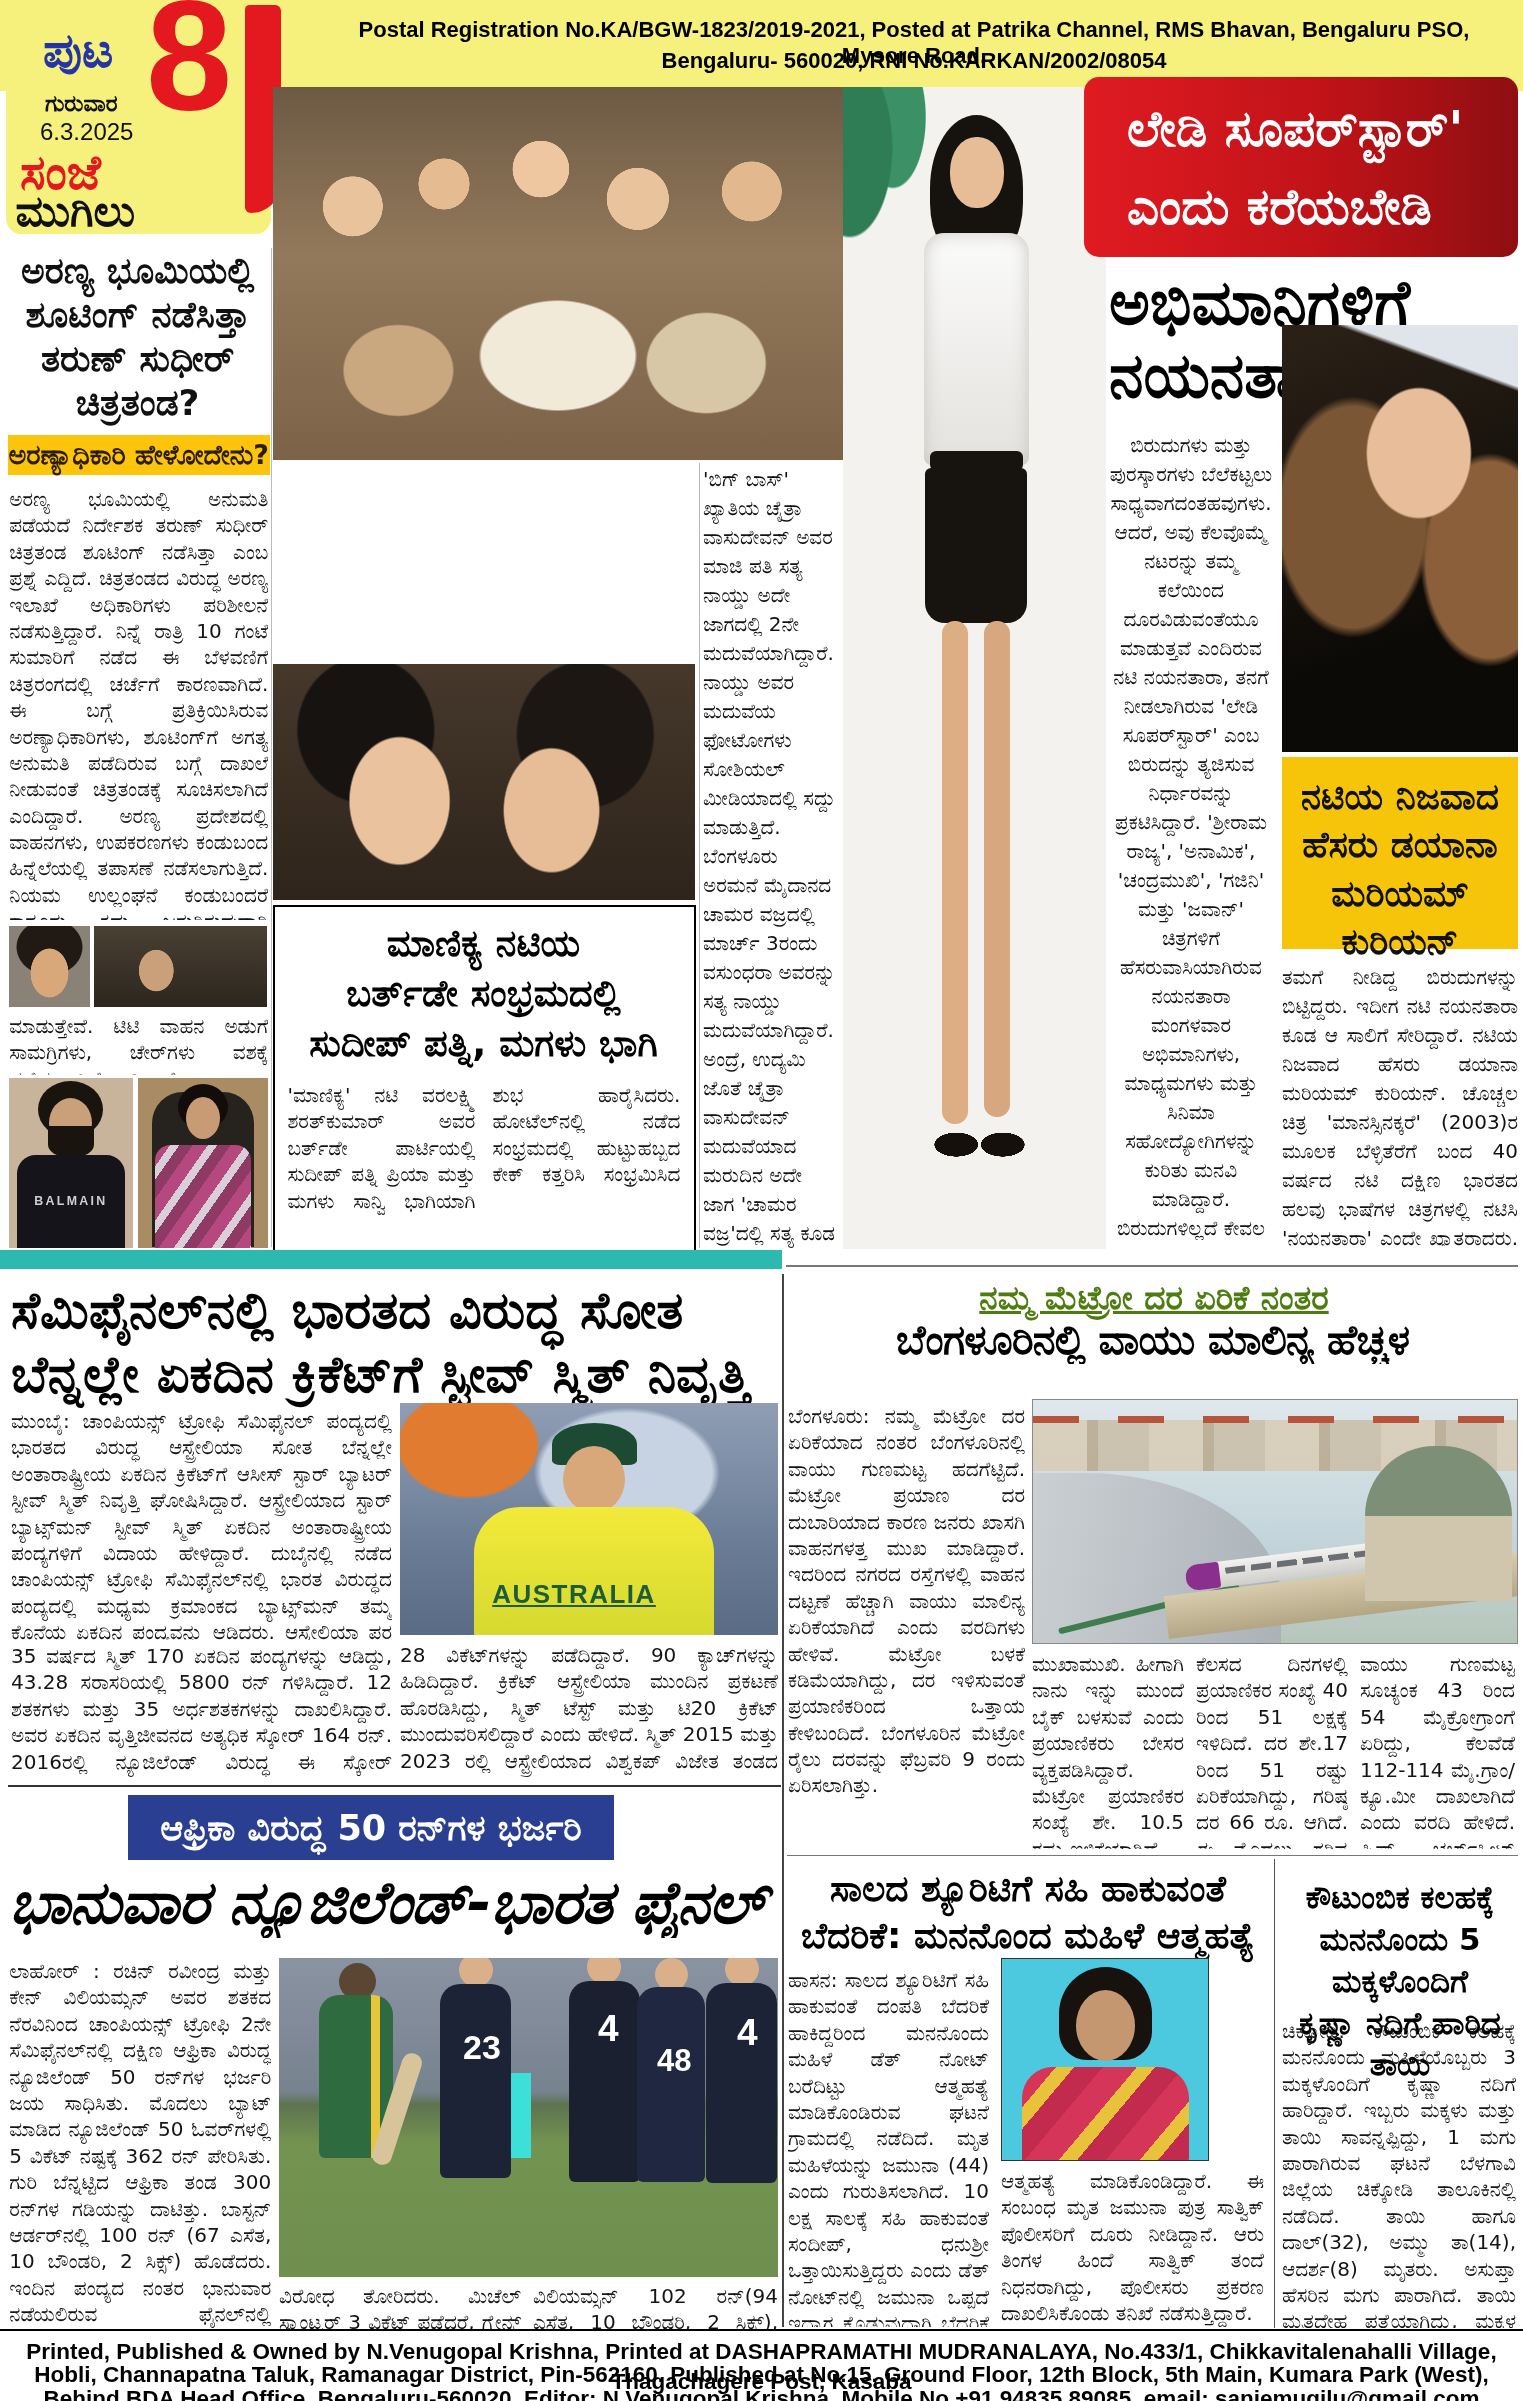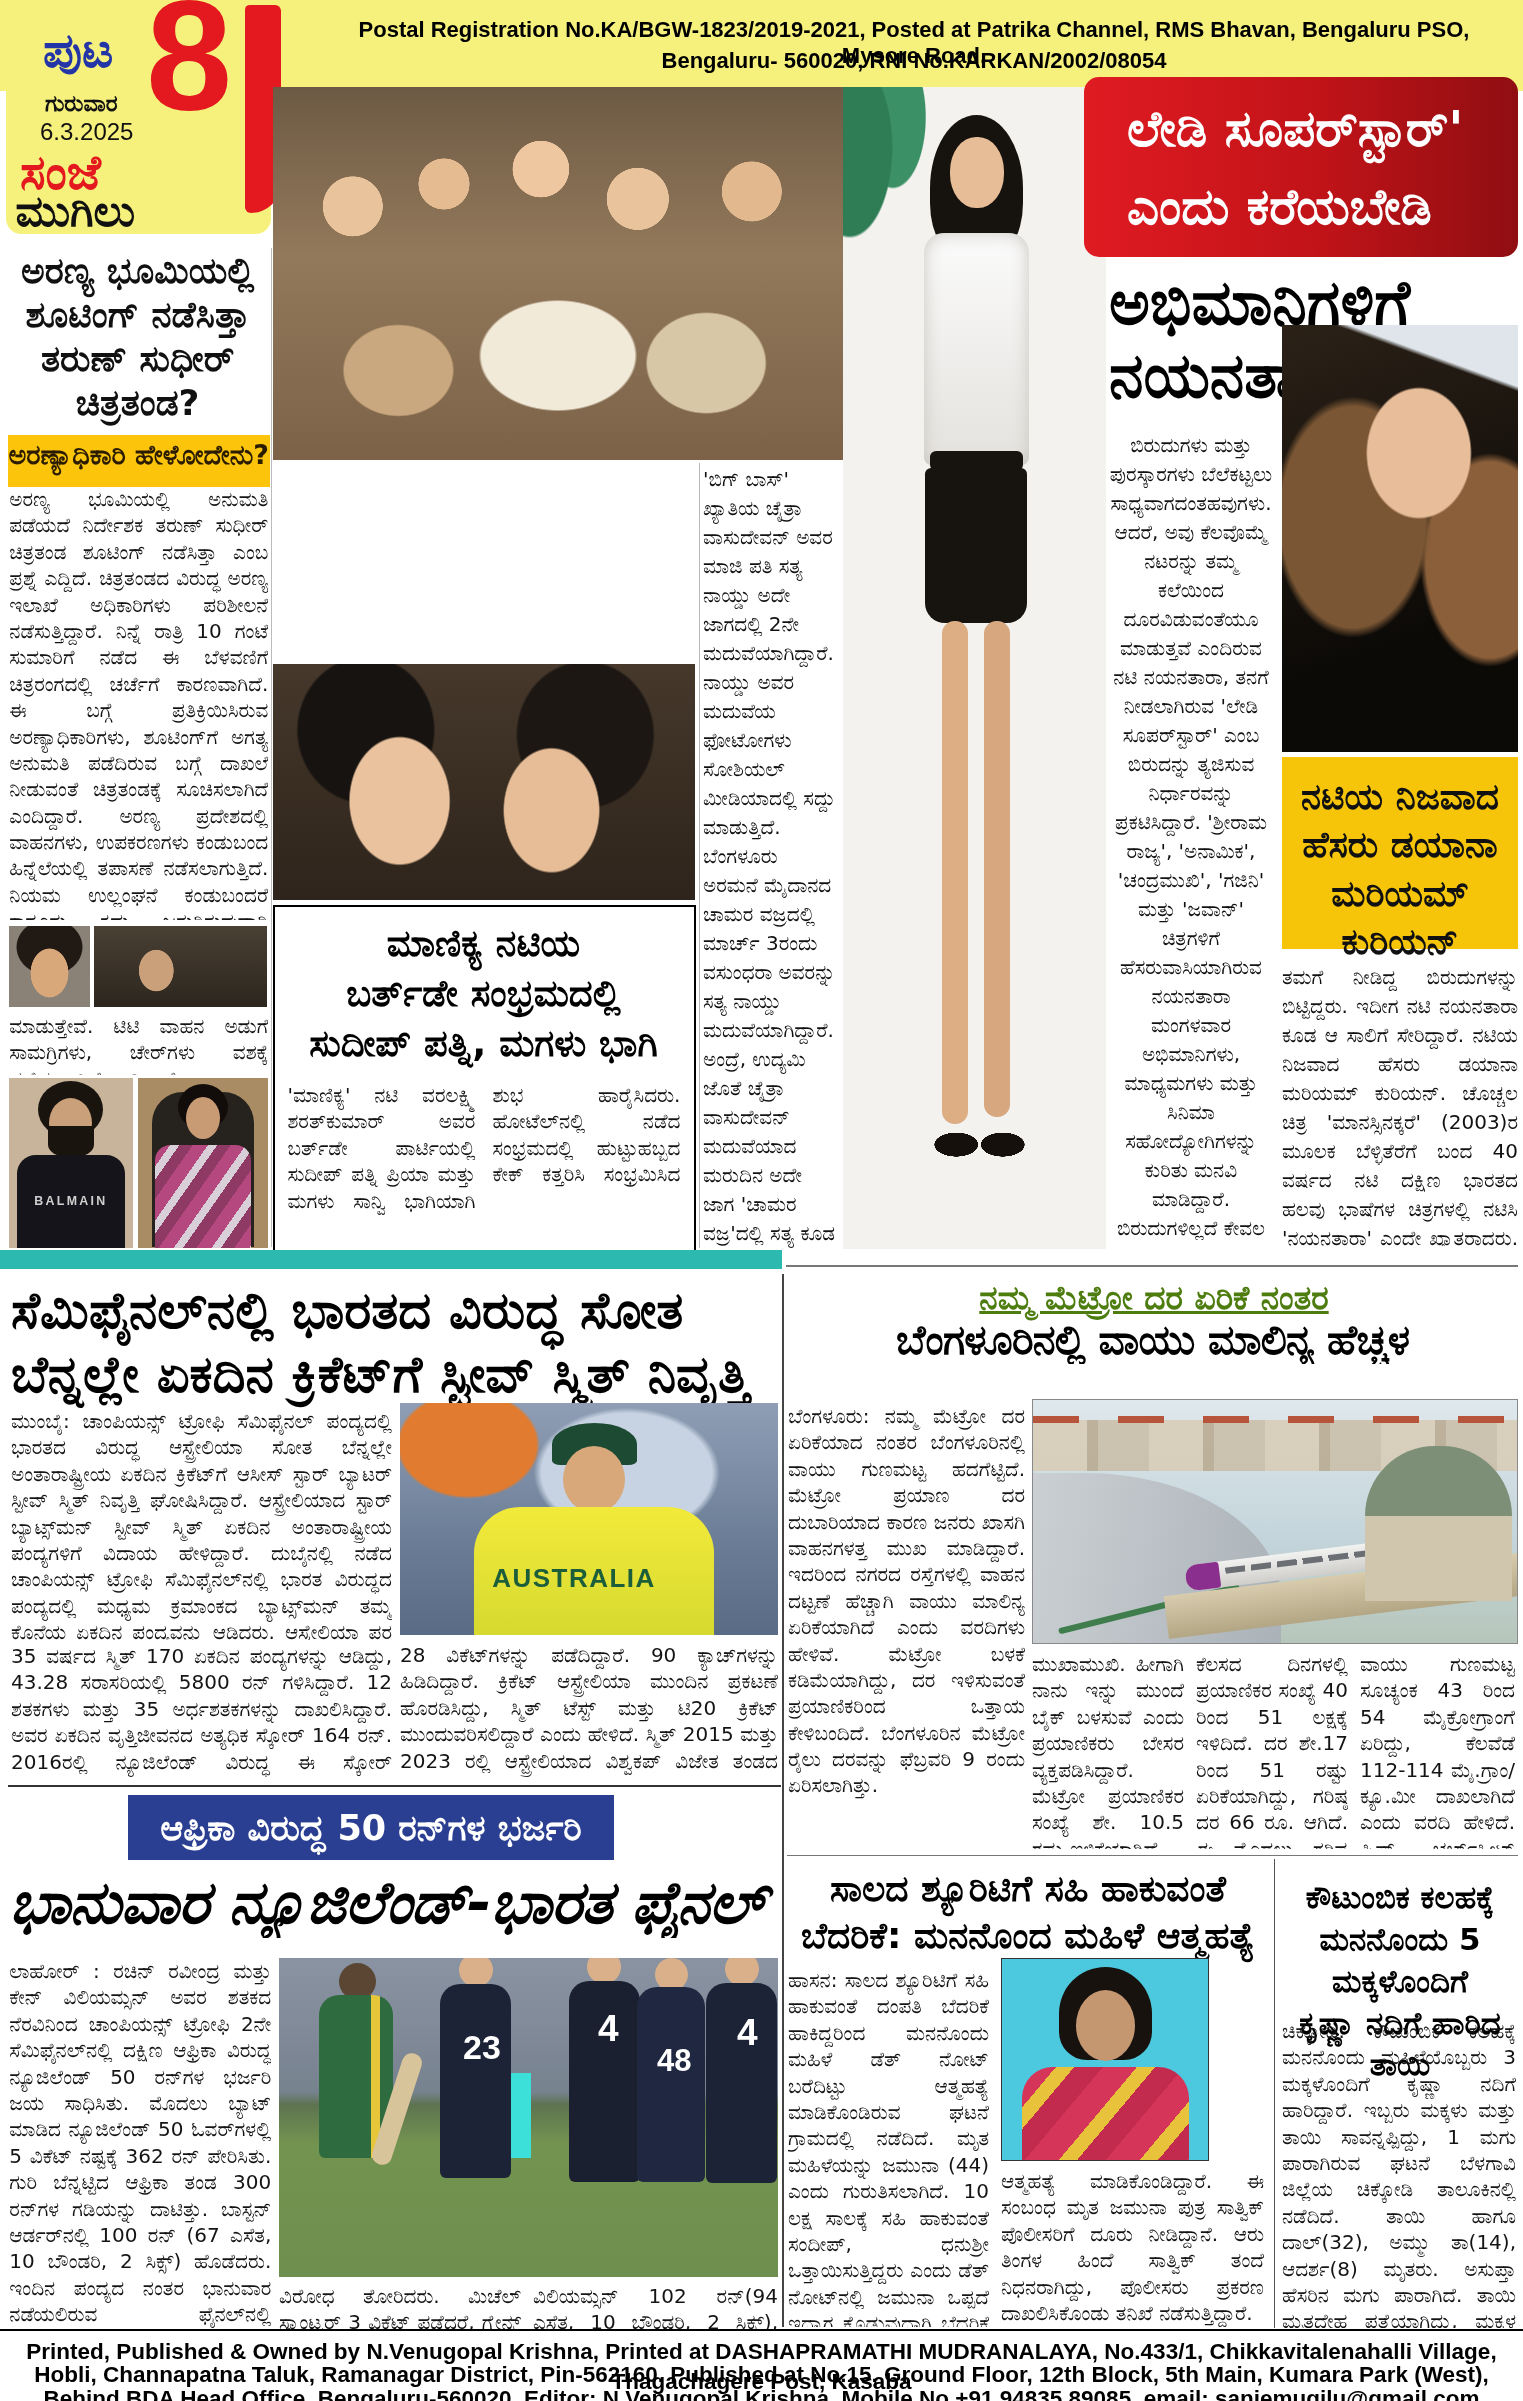--- a/index.html
+++ b/index.html
@@ -101,21 +101,21 @@
 ಹೆಸರು ಡಯಾನಾ
 ಮರಿಯಮ್
 ಕುರಿಯನ್</div>
 
   <div class="abs kn narrow-col just" style="left:1282px;top:963px;width:236px;height:283px;overflow:hidden;">ತಮಗೆ ನೀಡಿದ್ದ ಬಿರುದುಗಳನ್ನು ಬಿಟ್ಟಿದ್ದರು. ಇದೀಗ ನಟಿ ನಯನತಾರಾ ಕೂಡ ಆ ಸಾಲಿಗೆ ಸೇರಿದ್ದಾರೆ. ನಟಿಯ ನಿಜವಾದ ಹೆಸರು ಡಯಾನಾ ಮರಿಯಮ್ ಕುರಿಯನ್. ಚೊಚ್ಚಲ ಚಿತ್ರ 'ಮಾನಸ್ಸಿನಕ್ಕರೆ' (2003)ರ ಮೂಲಕ ಬೆಳ್ಳಿತೆರೆಗೆ ಬಂದ 40 ವರ್ಷದ ನಟಿ ದಕ್ಷಿಣ ಭಾರತದ ಹಲವು ಭಾಷೆಗಳ ಚಿತ್ರಗಳಲ್ಲಿ ನಟಿಸಿ 'ನಯನತಾರಾ' ಎಂದೇ ಖ್ಯಾತರಾದರು. ಪ್ರೀತಿ, ಗೌರವ ಮತ್ತು ಕೃತಜ್ಞತೆಯಿಂದ ನಯನತಾರಾ ಎಂದು ಮಾತ್ರ ಕರೆಯುವಂತೆ ಅಭಿಮಾನಿಗಳಲ್ಲಿ ವಿನಂತಿಸಿದ್ದಾರೆ.</div>
 
   <div class="abs kn b pre ctr h-forest" style="left:7.7px;top:249px;width:260px;">ಅರಣ್ಯ ಭೂಮಿಯಲ್ಲಿ
 ಶೂಟಿಂಗ್ ನಡೆಸಿತ್ತಾ
 ತರುಣ್ ಸುಧೀರ್
 ಚಿತ್ರತಂಡ?</div>
-  <div class="abs kn b ctr h-sub" style="left:7.7px;top:435px;width:262px;height:52px;">ಅರಣ್ಯಾಧಿಕಾರಿ ಹೇಳೋದೇನು?</div>
+  <div class="abs kn b ctr h-sub" style="left:7.7px;top:435px;width:262px;height:40px;">ಅರಣ್ಯಾಧಿಕಾರಿ ಹೇಳೋದೇನು?</div>
   <div class="abs kn body-txt just" style="left:9.3px;top:486px;width:259px;height:434px;overflow:hidden;">ಅರಣ್ಯ ಭೂಮಿಯಲ್ಲಿ ಅನುಮತಿ ಪಡೆಯದೆ ನಿರ್ದೇಶಕ ತರುಣ್ ಸುಧೀರ್ ಚಿತ್ರತಂಡ ಶೂಟಿಂಗ್ ನಡೆಸಿತ್ತಾ ಎಂಬ ಪ್ರಶ್ನೆ ಎದ್ದಿದೆ. ಚಿತ್ರತಂಡದ ವಿರುದ್ಧ ಅರಣ್ಯ ಇಲಾಖೆ ಅಧಿಕಾರಿಗಳು ಪರಿಶೀಲನೆ ನಡೆಸುತ್ತಿದ್ದಾರೆ. ನಿನ್ನೆ ರಾತ್ರಿ 10 ಗಂಟೆ ಸುಮಾರಿಗೆ ನಡೆದ ಈ ಬೆಳವಣಿಗೆ ಚಿತ್ರರಂಗದಲ್ಲಿ ಚರ್ಚೆಗೆ ಕಾರಣವಾಗಿದೆ. ಈ ಬಗ್ಗೆ ಪ್ರತಿಕ್ರಿಯಿಸಿರುವ ಅರಣ್ಯಾಧಿಕಾರಿಗಳು, ಶೂಟಿಂಗ್‌ಗೆ ಅಗತ್ಯ ಅನುಮತಿ ಪಡೆದಿರುವ ಬಗ್ಗೆ ದಾಖಲೆ ನೀಡುವಂತೆ ಚಿತ್ರತಂಡಕ್ಕೆ ಸೂಚಿಸಲಾಗಿದೆ ಎಂದಿದ್ದಾರೆ. ಅರಣ್ಯ ಪ್ರದೇಶದಲ್ಲಿ ವಾಹನಗಳು, ಉಪಕರಣಗಳು ಕಂಡುಬಂದ ಹಿನ್ನೆಲೆಯಲ್ಲಿ ತಪಾಸಣೆ ನಡೆಸಲಾಗುತ್ತಿದೆ. ನಿಯಮ ಉಲ್ಲಂಘನೆ ಕಂಡುಬಂದರೆ ಕಾನೂನು ಕ್ರಮ ಜರುಗಿಸುವುದಾಗಿ ಎಚ್ಚರಿಸಿದ್ದಾರೆ.</div>
 
   <div class="abs photo" style="left:9.3px;top:926px;width:81px;height:81px;background:radial-gradient(31px 40px at 50% 58%,#d9a87a 0 60%,transparent 62%),radial-gradient(54px 46px at 50% 26%,#211a14 0 60%,transparent 62%),#8a8177;"></div>
   <div class="abs photo" style="left:94px;top:926px;width:173px;height:81px;background:radial-gradient(31px 37px at 36% 55%,#caa07a 0 55%,transparent 57%),linear-gradient(180deg,#4a4034,#2c261e);"></div>
   <div class="abs kn body-txt just" style="left:9.3px;top:1013px;width:259px;height:62px;overflow:hidden;">ಮಾಡುತ್ತೇವೆ. ಟಿಟಿ ವಾಹನ ಅಡುಗೆ ಸಾಮಗ್ರಿಗಳು, ಚೇರ್‌ಗಳು ವಶಕ್ಕೆ ಪಡೆಯಲಾಗಿದೆ ಎಂದಿದ್ದಾರೆ.</div>
 
   <div class="abs photo" style="left:9.3px;top:1078px;width:124px;height:170px;background:#c8b49b;">
     <div class="head-c" style="left:29px;top:3.1px;width:65px;height:57px;background:#1a140f;"></div>
     <div class="head-c" style="left:40px;top:20px;width:43px;height:50px;background:#caa07a;"></div>
     <div class="abs" style="left:39px;top:48px;width:46px;height:31px;background:#1a140f;border-radius:0 0 40% 40%;"></div>
@@ -157,21 +157,21 @@
 ಬೆನ್ನಲ್ಲೇ ಏಕದಿನ ಕ್ರಿಕೆಟ್‌ಗೆ ಸ್ಟೀವ್ ಸ್ಮಿತ್ ನಿವೃತ್ತಿ</div>
   <div class="abs kn body-txt just" style="left:11px;top:1408px;width:381px;height:232px;overflow:hidden;">ಮುಂಬೈ: ಚಾಂಪಿಯನ್ಸ್ ಟ್ರೋಫಿ ಸೆಮಿಫೈನಲ್ ಪಂದ್ಯದಲ್ಲಿ ಭಾರತದ ವಿರುದ್ಧ ಆಸ್ಟ್ರೇಲಿಯಾ ಸೋತ ಬೆನ್ನಲ್ಲೇ ಅಂತಾರಾಷ್ಟ್ರೀಯ ಏಕದಿನ ಕ್ರಿಕೆಟ್‌ಗೆ ಆಸೀಸ್ ಸ್ಟಾರ್ ಬ್ಯಾಟರ್ ಸ್ಟೀವ್ ಸ್ಮಿತ್ ನಿವೃತ್ತಿ ಘೋಷಿಸಿದ್ದಾರೆ. ಆಸ್ಟ್ರೇಲಿಯಾದ ಸ್ಟಾರ್ ಬ್ಯಾಟ್ಸ್‌ಮನ್ ಸ್ಟೀವ್ ಸ್ಮಿತ್ ಏಕದಿನ ಅಂತಾರಾಷ್ಟ್ರೀಯ ಪಂದ್ಯಗಳಿಗೆ ವಿದಾಯ ಹೇಳಿದ್ದಾರೆ. ದುಬೈನಲ್ಲಿ ನಡೆದ ಚಾಂಪಿಯನ್ಸ್ ಟ್ರೋಫಿ ಸೆಮಿಫೈನಲ್‌ನಲ್ಲಿ ಭಾರತ ವಿರುದ್ಧದ ಪಂದ್ಯದಲ್ಲಿ ಮಧ್ಯಮ ಕ್ರಮಾಂಕದ ಬ್ಯಾಟ್ಸ್‌ಮನ್ ತಮ್ಮ ಕೊನೆಯ ಏಕದಿನ ಪಂದ್ಯವನ್ನು ಆಡಿದರು. ಆಸ್ಟ್ರೇಲಿಯಾ ಪರ 73 ರನ್ ಗಳಿಸಿ ಸೋಲಿನ</div>
   <div class="abs kn body-txt just" style="left:11px;top:1643px;width:381px;height:136px;overflow:hidden;">35 ವರ್ಷದ ಸ್ಮಿತ್ 170 ಏಕದಿನ ಪಂದ್ಯಗಳನ್ನು ಆಡಿದ್ದು, 43.28 ಸರಾಸರಿಯಲ್ಲಿ 5800 ರನ್ ಗಳಿಸಿದ್ದಾರೆ. 12 ಶತಕಗಳು ಮತ್ತು 35 ಅರ್ಧಶತಕಗಳನ್ನು ದಾಖಲಿಸಿದ್ದಾರೆ. ಅವರ ಏಕದಿನ ವೃತ್ತಿಜೀವನದ ಅತ್ಯಧಿಕ ಸ್ಕೋರ್ 164 ರನ್. 2016ರಲ್ಲಿ ನ್ಯೂಜಿಲೆಂಡ್ ವಿರುದ್ಧ ಈ ಸ್ಕೋರ್ ದಾಖಲಿಸಿದ್ದರು.</div>
   <div class="abs photo" style="left:400px;top:1403px;width:378px;height:232px;background:
        radial-gradient(124px 93px at 18% 18%, #e07b2f 0 55%, transparent 58%),
        radial-gradient(155px 108px at 60% 30%, #c7d3e2 0 55%, transparent 60%),
        linear-gradient(180deg,#8f9eb5 0%,#6b7d96 60%,#5a6b85 100%);">
     <div class="abs" style="left:152px;top:20px;width:85px;height:42px;background:#1c4a33;border-radius:50% 50% 10% 10%;"></div>
     <div class="head-c" style="left:163px;top:43px;width:62px;height:67px;background:#d9a87a;"></div>
     <div class="abs" style="left:74px;top:104px;width:240px;height:129px;background:linear-gradient(180deg,#f2ea3a,#d6d92f);border-radius:46px 46px 0 0;"></div>
-    <div class="abs en ctr" style="left:74px;top:160px;width:200px;font-size:26px;font-weight:700;color:#1c5e3a;letter-spacing:1.5px;">AUSTRALIA</div>
+    <div class="abs en ctr" style="left:74px;top:176px;width:200px;font-size:26px;font-weight:700;color:#1c5e3a;letter-spacing:1.5px;text-decoration:underline;">AUSTRALIA</div>
   </div>
   <div class="abs kn body-txt just" style="left:400px;top:1642px;width:378px;height:138px;overflow:hidden;">28 ವಿಕೆಟ್‌ಗಳನ್ನು ಪಡೆದಿದ್ದಾರೆ. 90 ಕ್ಯಾಚ್‌ಗಳನ್ನು ಹಿಡಿದಿದ್ದಾರೆ. ಕ್ರಿಕೆಟ್ ಆಸ್ಟ್ರೇಲಿಯಾ ಮುಂದಿನ ಪ್ರಕಟಣೆ ಹೊರಡಿಸಿದ್ದು, ಸ್ಮಿತ್ ಟೆಸ್ಟ್ ಮತ್ತು ಟಿ20 ಕ್ರಿಕೆಟ್ ಮುಂದುವರಿಸಲಿದ್ದಾರೆ ಎಂದು ಹೇಳಿದೆ. ಸ್ಮಿತ್ 2015 ಮತ್ತು 2023 ರಲ್ಲಿ ಆಸ್ಟ್ರೇಲಿಯಾದ ವಿಶ್ವಕಪ್ ವಿಜೇತ ತಂಡದ ಸದಸ್ಯರಾಗಿದ್ದರು. 50 ಓವರ್‌ಗಳ ಮಾದರಿಯಲ್ಲಿ ನಾಯಕರಾಗಿ ಅವರು 64 ಪಂದ್ಯಗಳಲ್ಲಿ ಆಸ್ಟ್ರೇಲಿಯಾವನ್ನು ಮುನ್ನಡೆಸಿ, 32 ರಲ್ಲಿ ಗೆಲುವು ಕಂಡಿದ್ದಾರೆ. ಯುವಕರಿಗೆ ಅವಕಾಶ ನೀಡುವ ಸಲುವಾಗಿ ನಿವೃತ್ತಿ ನಿರ್ಧಾರ ಪ್ರಕಟಿಸಿರುವುದಾಗಿ ಹೇಳಿದ್ದಾರೆ.</div>
 
   <div class="abs rule" style="left:7.7px;top:1785px;width:773px;height:1.5px;background:#333;"></div>
 
   <div class="abs kn b ctr h-bluebanner" style="left:128px;top:1795px;width:486px;height:65px;">ಆಫ್ರಿಕಾ ವಿರುದ್ಧ 50 ರನ್‌ಗಳ ಭರ್ಜರಿ ಜಯ</div>
   <div class="abs kn b h-nz" style="left:9.3px;top:1868px;width:771px;overflow:hidden;font-style:italic;">ಭಾನುವಾರ ನ್ಯೂಜಿಲೆಂಡ್-ಭಾರತ ಫೈನಲ್</div>
   <div class="abs kn body-txt just" style="left:9.3px;top:1958px;width:262px;height:370px;overflow:hidden;">ಲಾಹೋರ್ : ರಚಿನ್ ರವೀಂದ್ರ ಮತ್ತು ಕೇನ್ ವಿಲಿಯಮ್ಸನ್ ಅವರ ಶತಕದ ನೆರವಿನಿಂದ ಚಾಂಪಿಯನ್ಸ್ ಟ್ರೋಫಿ 2ನೇ ಸೆಮಿಫೈನಲ್‌ನಲ್ಲಿ ದಕ್ಷಿಣ ಆಫ್ರಿಕಾ ವಿರುದ್ಧ ನ್ಯೂಜಿಲೆಂಡ್ 50 ರನ್‌ಗಳ ಭರ್ಜರಿ ಜಯ ಸಾಧಿಸಿತು. ಮೊದಲು ಬ್ಯಾಟ್ ಮಾಡಿದ ನ್ಯೂಜಿಲೆಂಡ್ 50 ಓವರ್‌ಗಳಲ್ಲಿ 5 ವಿಕೆಟ್ ನಷ್ಟಕ್ಕೆ 362 ರನ್ ಪೇರಿಸಿತು. ಗುರಿ ಬೆನ್ನಟ್ಟಿದ ಆಫ್ರಿಕಾ ತಂಡ 300 ರನ್‌ಗಳ ಗಡಿಯನ್ನು ದಾಟಿತ್ತು. ಬಾಸ್ಟನ್ ಆರ್ಡರ್‌ನಲ್ಲಿ 100 ರನ್ (67 ಎಸೆತ, 10 ಬೌಂಡರಿ, 2 ಸಿಕ್ಸ್) ಹೊಡೆದರು. ಇಂದಿನ ಪಂದ್ಯದ ನಂತರ ಭಾನುವಾರ ನಡೆಯಲಿರುವ ಫೈನಲ್‌ನಲ್ಲಿ ನ್ಯೂಜಿಲೆಂಡ್-ಭಾರತ ಮುಖಾಮುಖಿಯಾಗಲಿವೆ. ದಕ್ಷಿಣ ಆಫ್ರಿಕಾ ಪರ ಡೇವಿಡ್ ಮಿಲ್ಲರ್ ಅಜೇಯ 125 ರನ್ ಗಳಿಸಿ ಮಿಂಚಿದರು. ಮೊದಲು ಬ್ಯಾಟ್ ಮಾಡಿದ ರಚಿನ್ ರವೀಂದ್ರ ಅಜೇಯ 108 ರನ್(101 ಎಸೆತ, 13 ಬೌಂಡರಿ, 1 ಸಿಕ್ಸ್) ಸಿಡಿಸಿದರು.</div>
   <div class="abs photo" style="left:279px;top:1958px;width:499px;height:319px;background:
        linear-gradient(180deg,#8a93a2 0%,#77828f 42%,#5d7350 46%,#739350 58%,#6f8f4f 100%);">

